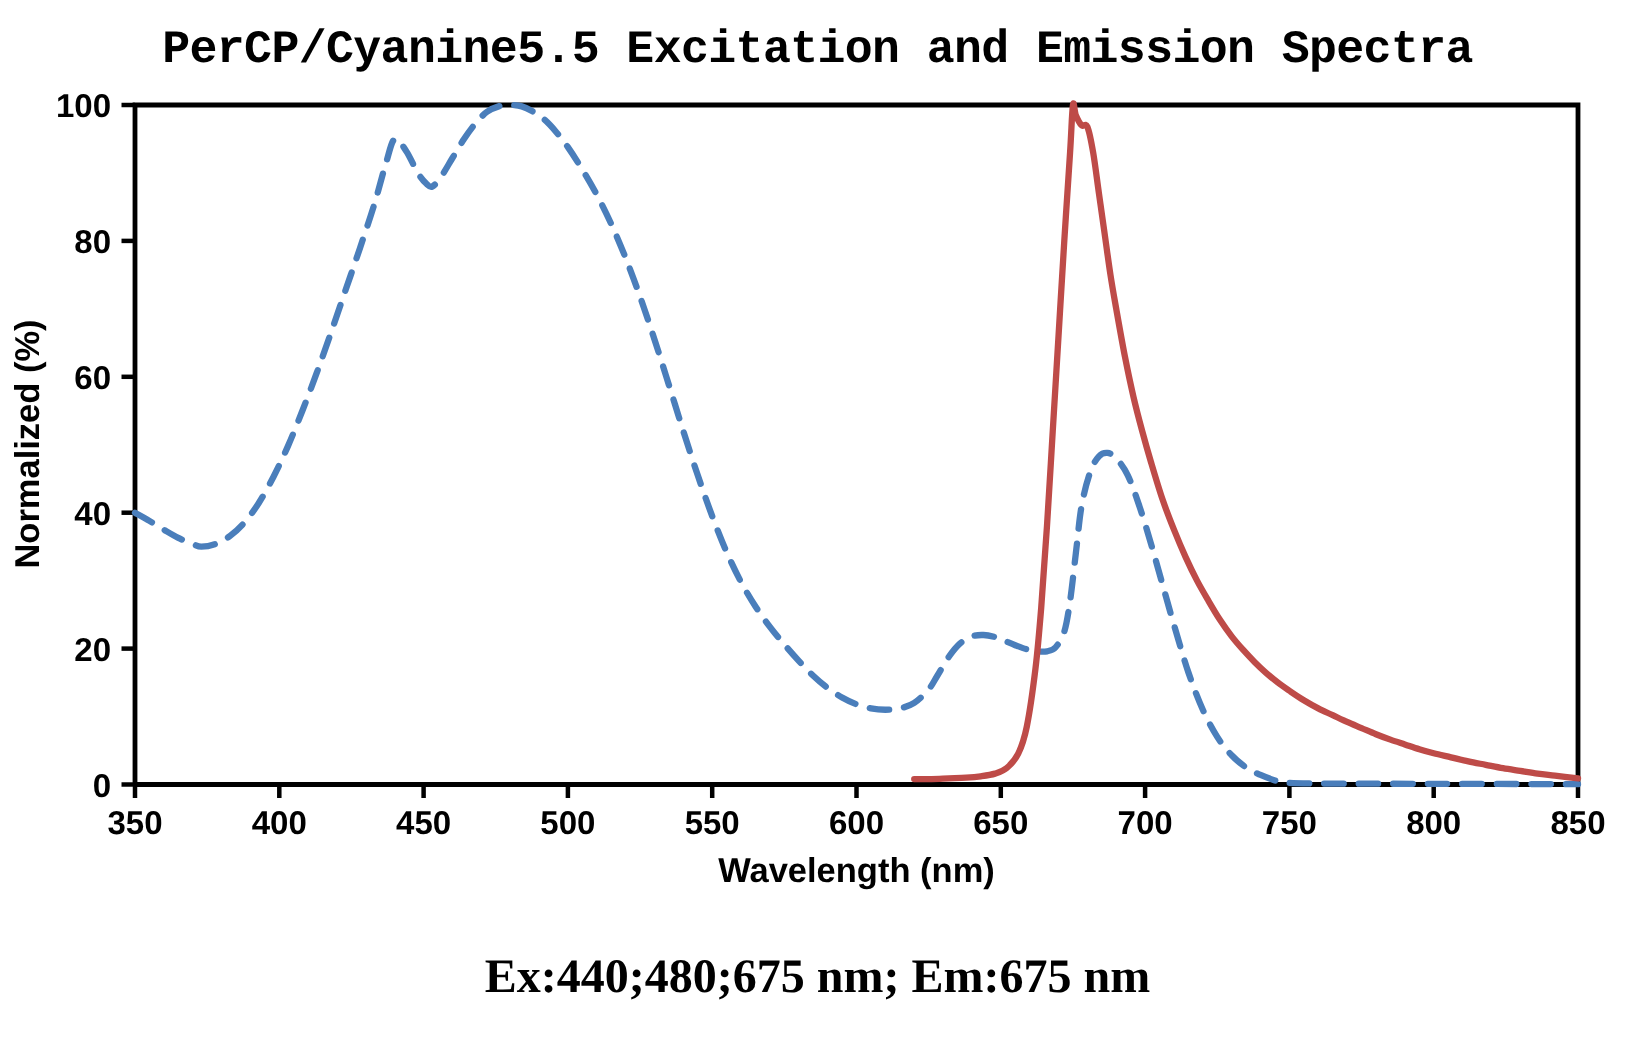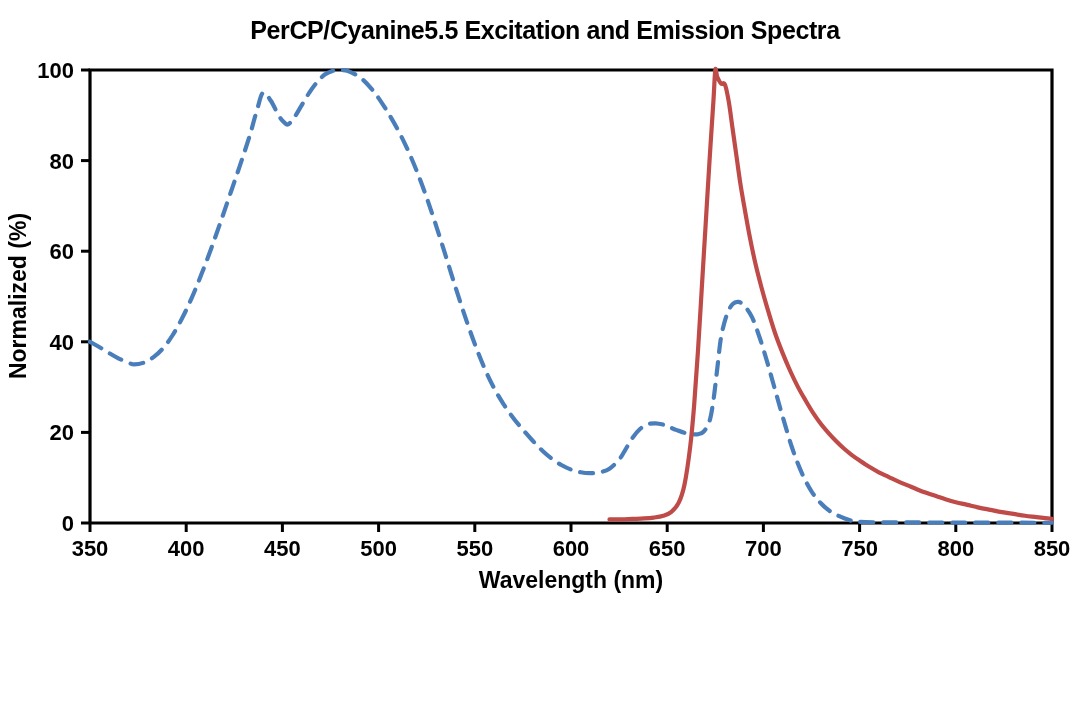--- a/index.html
+++ b/index.html
@@ -14,23 +14,23 @@
     background: #ffffff;
     font-family: "Liberation Sans", sans-serif;
     overflow: hidden;
   }
   #chart-title {
     position: absolute;
     left: 0;
     top: 16px;
     width: 1090px;
     text-align: center;
-    font-family: Liberation Sans, sans-serif;
+    font-family: Liberation Mono, monospace;
     font-weight: bold;
-    font-size: 25px;
+    font-size: 31px;
     letter-spacing: -0.4px;
     color: #000000;
     white-space: nowrap;
   }
   #caption {
     position: absolute;
     left: 0;
     top: 632px;
     width: 1090px;
     text-align: center;
@@ -129,14 +129,15 @@
     <g id="series-group">
         <path class="series-line" d="M 90.00 341.80 C 91.60 342.71, 96.41 345.35, 99.62 347.24 C 102.83 349.12, 106.03 351.24, 109.24 353.13 C 112.45 355.01, 115.65 356.98, 118.86 358.56 C 122.07 360.15, 125.91 361.66, 128.48 362.64 C 131.05 363.62, 131.69 364.45, 134.25 364.45 C 136.82 364.45, 140.67 363.85, 143.87 362.64 C 147.08 361.43, 150.29 359.62, 153.49 357.20 C 156.70 354.79, 159.91 351.84, 163.11 348.14 C 166.32 344.44, 169.53 340.06, 172.73 335.00 C 175.94 329.95, 179.15 324.06, 182.35 317.79 C 185.56 311.52, 188.77 304.73, 191.97 297.41 C 195.18 290.08, 198.39 282.00, 201.59 273.85 C 204.80 265.70, 208.01 257.24, 211.21 248.48 C 214.42 239.72, 217.63 230.51, 220.83 221.30 C 224.04 212.09, 227.25 202.58, 230.45 193.22 C 233.66 183.85, 236.87 174.72, 240.07 165.13 C 243.28 155.54, 246.81 145.12, 249.69 135.69 C 252.58 126.25, 255.14 115.68, 257.39 108.50 C 259.63 101.33, 260.92 93.93, 263.16 92.65 C 265.40 91.37, 268.29 97.03, 270.86 100.80 C 273.42 104.58, 276.31 111.68, 278.55 115.30 C 280.80 118.92, 282.72 121.04, 284.32 122.55 C 285.93 124.06, 286.57 125.12, 288.17 124.36 C 289.78 123.61, 291.70 121.19, 293.94 118.02 C 296.19 114.85, 299.07 109.56, 301.64 105.33 C 304.21 101.11, 306.77 96.50, 309.34 92.65 C 311.90 88.80, 314.47 85.25, 317.03 82.23 C 319.60 79.21, 322.16 76.42, 324.73 74.53 C 327.29 72.64, 329.86 71.66, 332.42 70.91 C 334.99 70.15, 337.55 70.00, 340.12 70.00 C 342.69 70.00, 345.25 70.15, 347.82 70.91 C 350.38 71.66, 352.95 73.02, 355.51 74.53 C 358.08 76.04, 360.64 77.70, 363.21 79.97 C 365.77 82.23, 368.34 85.10, 370.90 88.12 C 373.47 91.14, 375.71 93.93, 378.60 98.09 C 381.49 102.24, 385.01 107.75, 388.22 113.03 C 391.43 118.32, 394.63 123.76, 397.84 129.80 C 401.05 135.84, 404.25 142.25, 407.46 149.28 C 410.67 156.30, 413.87 163.85, 417.08 171.93 C 420.29 180.00, 423.49 188.69, 426.70 197.75 C 429.91 206.81, 433.11 216.47, 436.32 226.28 C 439.53 236.10, 442.73 246.44, 445.94 256.64 C 449.15 266.83, 452.35 277.40, 455.56 287.44 C 458.77 297.48, 461.97 307.45, 465.18 316.88 C 468.39 326.32, 471.59 335.53, 474.80 344.06 C 478.01 352.60, 481.21 360.75, 484.42 368.07 C 487.63 375.40, 490.83 381.97, 494.04 388.01 C 497.25 394.05, 500.45 399.33, 503.66 404.31 C 506.87 409.30, 510.07 413.68, 513.28 417.90 C 516.49 422.13, 519.69 425.91, 522.90 429.68 C 526.11 433.46, 529.31 437.08, 532.52 440.55 C 535.73 444.03, 538.93 447.50, 542.14 450.52 C 545.35 453.54, 548.55 456.26, 551.76 458.67 C 554.97 461.09, 558.17 463.20, 561.38 465.02 C 564.59 466.83, 567.79 468.34, 571.00 469.55 C 574.21 470.75, 577.41 471.66, 580.62 472.26 C 583.83 472.87, 587.03 473.17, 590.24 473.17 C 593.45 473.17, 596.65 473.02, 599.86 472.26 C 603.07 471.51, 606.27 470.75, 609.48 468.64 C 612.69 466.53, 616.53 462.60, 619.10 459.58 C 621.67 456.56, 622.63 454.14, 624.87 450.52 C 627.12 446.90, 630.00 441.46, 632.57 437.84 C 635.13 434.21, 637.70 431.04, 640.26 428.78 C 642.83 426.51, 645.39 425.15, 647.96 424.25 C 650.53 423.34, 653.09 423.26, 655.66 423.34 C 658.22 423.42, 661.11 424.10, 663.35 424.70 C 665.60 425.30, 666.88 426.06, 669.12 426.96 C 671.37 427.87, 674.25 429.15, 676.82 430.13 C 679.39 431.12, 681.95 432.17, 684.52 432.85 C 687.08 433.53, 689.97 433.99, 692.21 434.21 C 694.46 434.44, 696.06 434.66, 697.98 434.21 C 699.91 433.76, 701.83 433.68, 703.76 431.49 C 705.68 429.30, 707.92 426.21, 709.53 421.07 C 711.13 415.94, 712.09 409.37, 713.38 400.69 C 714.66 392.01, 715.94 379.55, 717.22 368.98 C 718.51 358.41, 719.47 346.33, 721.07 337.27 C 722.68 328.21, 724.92 320.13, 726.84 314.62 C 728.77 309.11, 730.69 306.31, 732.62 304.20 C 734.54 302.09, 736.46 301.71, 738.39 301.94 C 740.31 302.16, 741.92 303.07, 744.16 305.56 C 746.40 308.05, 749.29 311.60, 751.86 316.88 C 754.42 322.17, 756.99 329.72, 759.55 337.27 C 762.12 344.82, 764.68 353.50, 767.25 362.19 C 769.81 370.87, 772.38 380.31, 774.94 389.37 C 777.51 398.43, 779.75 406.73, 782.64 416.55 C 785.53 426.36, 789.05 438.82, 792.26 448.25 C 795.47 457.69, 798.67 466.00, 801.88 473.17 C 805.09 480.34, 808.29 486.23, 811.50 491.29 C 814.71 496.35, 817.91 500.12, 821.12 503.52 C 824.33 506.92, 827.53 509.49, 830.74 511.68 C 833.95 513.86, 837.15 515.22, 840.36 516.66 C 843.57 518.09, 847.41 519.45, 849.98 520.28 C 852.55 521.11, 850.94 521.30, 855.75 521.64 C 860.56 521.98, 862.17 522.17, 878.84 522.32 C 895.51 522.47, 926.94 522.47, 955.80 522.55 C 984.66 522.62, 1035.97 522.74, 1052.00 522.77" stroke="#4A7EBB" stroke-width="4.2" stroke-dasharray="13 10"></path>
         <path class="series-line" d="M 609.48 519.38 C 611.40 519.38, 617.18 519.45, 621.02 519.38 C 624.87 519.30, 628.72 519.07, 632.57 518.92 C 636.42 518.77, 640.58 518.70, 644.11 518.47 C 647.64 518.24, 650.53 518.02, 653.73 517.56 C 656.94 517.11, 660.47 516.66, 663.35 515.75 C 666.24 514.85, 668.48 514.32, 671.05 512.13 C 673.61 509.94, 676.50 507.22, 678.74 502.62 C 680.99 498.01, 682.59 493.93, 684.52 484.50 C 686.44 475.06, 688.68 459.20, 690.29 445.99 C 691.89 432.78, 692.85 421.08, 694.14 405.22 C 695.42 389.37, 696.70 370.49, 697.98 350.86 C 699.27 331.23, 700.55 308.58, 701.83 287.44 C 703.11 266.30, 704.40 245.16, 705.68 224.02 C 706.96 202.88, 708.25 180.98, 709.53 160.60 C 710.81 140.21, 712.41 116.81, 713.38 101.71 C 714.34 86.61, 714.66 74.15, 715.30 70.00 C 715.94 65.85, 716.26 74.53, 717.22 76.80 C 718.19 79.06, 719.79 82.31, 721.07 83.59 C 722.35 84.87, 723.64 81.48, 724.92 84.50 C 726.20 87.52, 727.49 94.31, 728.77 101.71 C 730.05 109.11, 731.33 119.83, 732.62 128.89 C 733.90 137.95, 735.18 147.01, 736.46 156.07 C 737.75 165.13, 739.03 174.94, 740.31 183.25 C 741.59 191.56, 742.56 196.84, 744.16 205.90 C 745.76 214.96, 748.01 227.80, 749.93 237.61 C 751.86 247.43, 753.78 256.49, 755.70 264.79 C 757.63 273.10, 759.55 280.27, 761.48 287.44 C 763.40 294.61, 765.00 300.28, 767.25 307.83 C 769.49 315.38, 772.38 325.19, 774.94 332.74 C 777.51 340.29, 780.07 346.71, 782.64 353.13 C 785.21 359.54, 787.77 365.58, 790.34 371.25 C 792.90 376.91, 795.47 382.19, 798.03 387.10 C 800.60 392.01, 803.16 396.31, 805.73 400.69 C 808.29 405.07, 810.86 409.45, 813.42 413.37 C 815.99 417.30, 818.55 420.92, 821.12 424.25 C 823.69 427.57, 826.25 430.44, 828.82 433.31 C 831.38 436.18, 833.95 438.89, 836.51 441.46 C 839.08 444.03, 841.64 446.44, 844.21 448.71 C 846.77 450.97, 849.34 453.09, 851.90 455.05 C 854.47 457.01, 856.71 458.52, 859.60 460.49 C 862.49 462.45, 866.01 464.86, 869.22 466.83 C 872.43 468.79, 875.63 470.60, 878.84 472.26 C 882.05 473.93, 885.25 475.28, 888.46 476.79 C 891.67 478.30, 894.87 479.89, 898.08 481.32 C 901.29 482.76, 904.49 484.04, 907.70 485.40 C 910.91 486.76, 914.11 488.19, 917.32 489.48 C 920.53 490.76, 923.73 491.97, 926.94 493.10 C 930.15 494.23, 933.35 495.22, 936.56 496.27 C 939.77 497.33, 942.97 498.46, 946.18 499.44 C 949.39 500.43, 952.27 501.26, 955.80 502.16 C 959.33 503.07, 963.50 503.97, 967.34 504.88 C 971.19 505.79, 975.04 506.77, 978.89 507.60 C 982.74 508.43, 986.58 509.11, 990.43 509.86 C 994.28 510.62, 998.13 511.45, 1001.98 512.13 C 1005.82 512.81, 1009.67 513.34, 1013.52 513.94 C 1017.37 514.54, 1021.22 515.22, 1025.06 515.75 C 1028.91 516.28, 1032.12 516.58, 1036.61 517.11 C 1041.10 517.64, 1049.43 518.62, 1052.00 518.92" stroke="#BE4B48" stroke-width="4.2"></path>
       </g>
 
     <text id="x-axis-title" class="axis-title" x="571" y="588" text-anchor="middle">Wavelength (nm)</text>
 
     <text id="y-axis-title" class="axis-title" x="26" y="296" text-anchor="middle" transform="rotate(-90 26 296)">Normalized (%)</text>
   </svg>
 
+  <div id="caption">Ex:440;480;675 nm; Em:675 nm</div>
 
 </div>
 
 </body></html>

